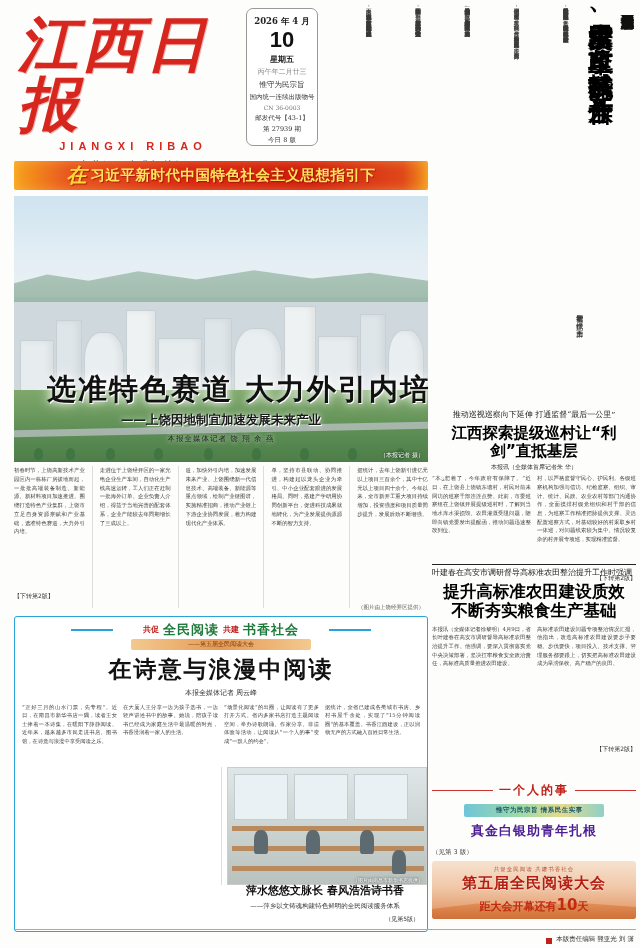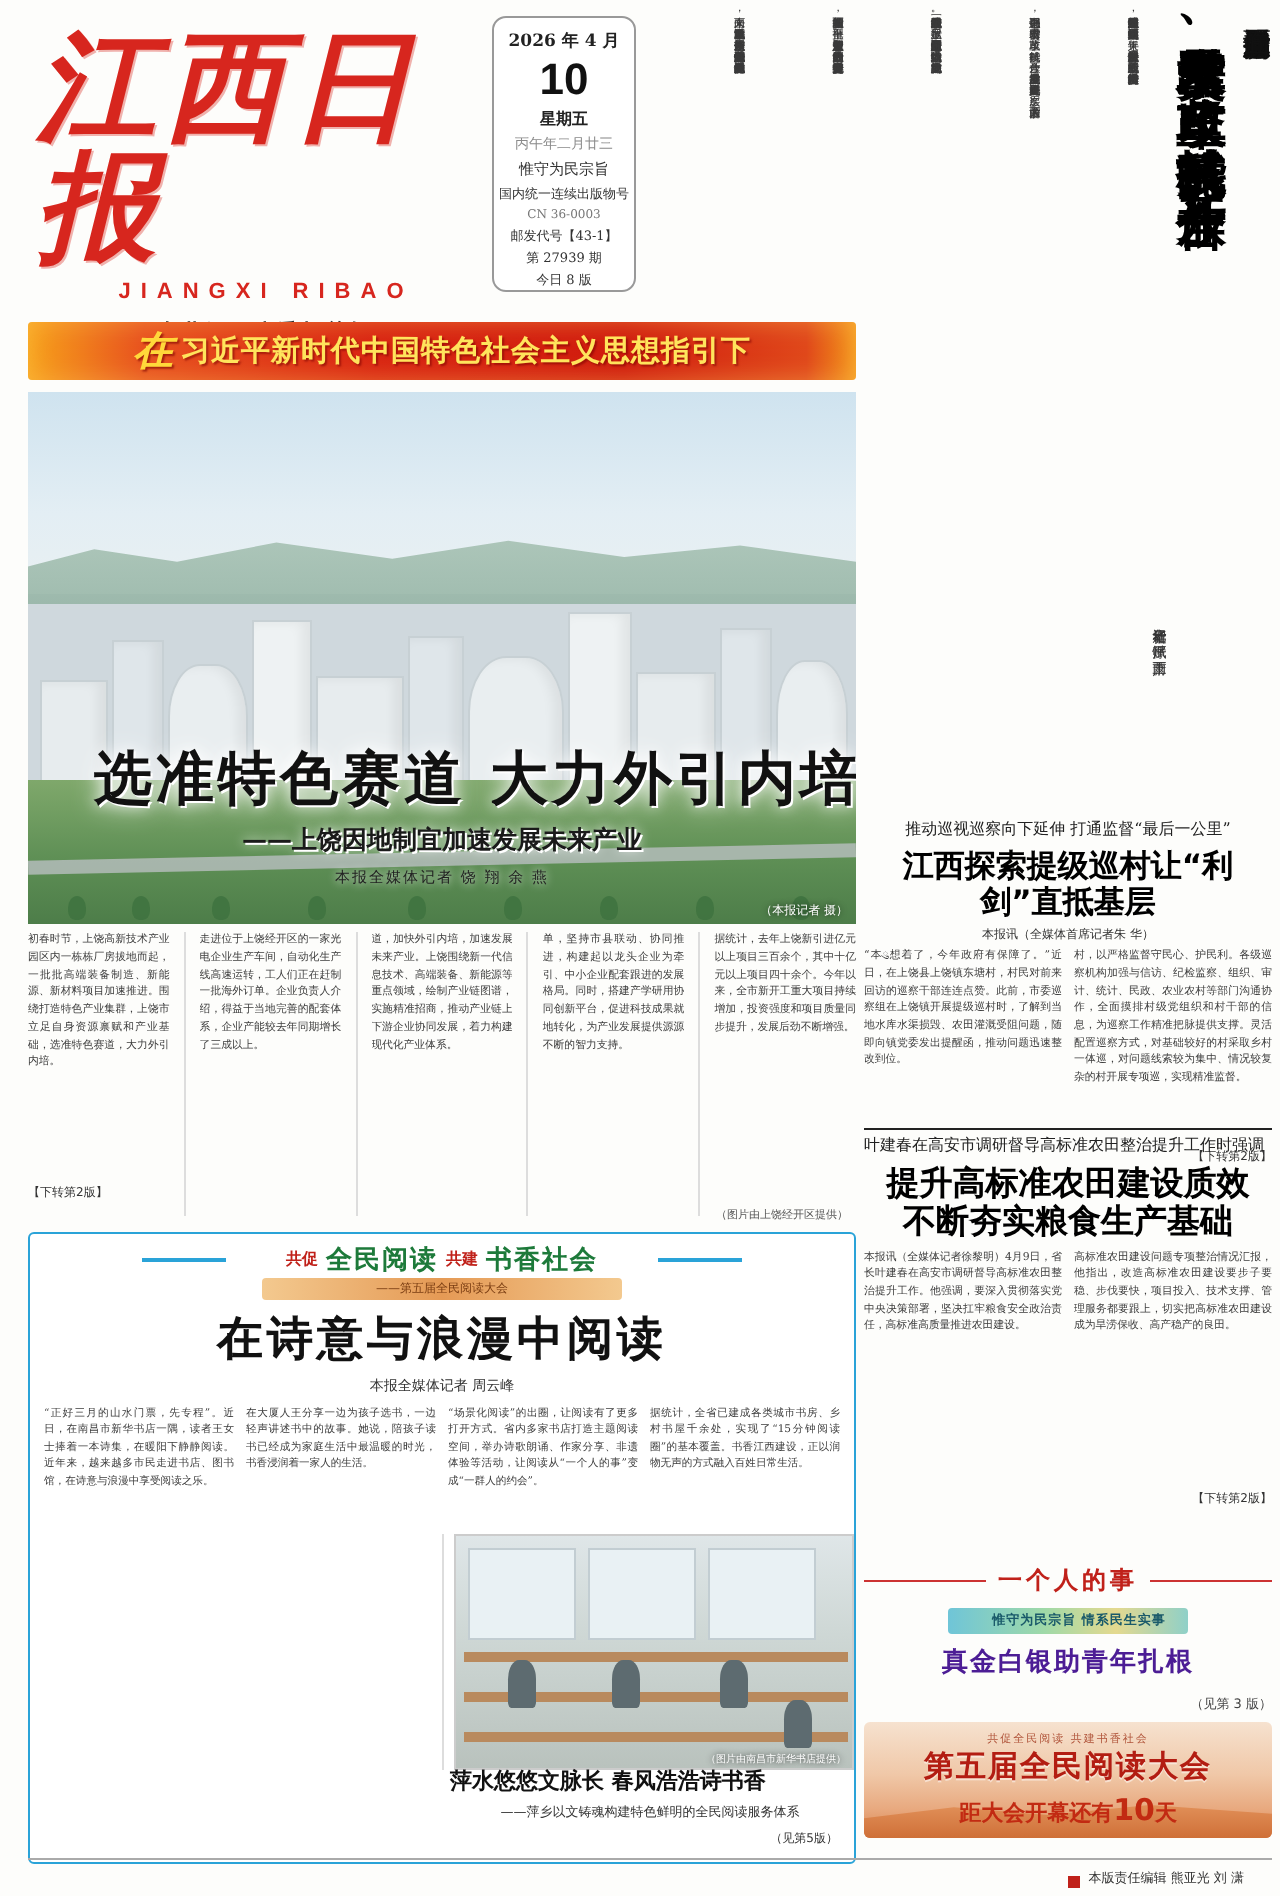--- a/index.html
+++ b/index.html
@@ -164,48 +164,48 @@
               font-size:5.4px; line-height:1.6; color:#3c3c3c; text-align:justify; overflow:hidden; }
   .art-body .c { flex:1; }
   .cont-note { font-size:6px; color:#333; text-align:right; margin-top:2px; }
 
   
   .daoDu-head { display:flex; align-items:center; gap:6px; margin:6px 0 5px; }
   .daoDu-head .ln { flex:1; height:1px; background:#c33; }
   .daoDu-head .tx { font-family:"DejaVu Sans", sans-serif; font-weight:bold;
                     font-size:12px; color:#c0211a; letter-spacing:2px; }
   .mini-banner {
-    height:13px; border-radius:2px; margin:0 auto 5px; width:120px;
+    height:13px; border-radius:2px; margin:0 auto 5px; width:140px;
     background: linear-gradient(90deg,#6fc5d8 0%,#9fd9a8 40%,#e4d98f 70%,#8fd0c8 100%);
     display:flex; align-items:center; justify-content:center;
     font-size:6.5px; color:#1a5a6a; font-weight:bold; letter-spacing:0.5px;padding-left:11px;
   }
   .daoDu-title { font-family:"DejaVu Serif", serif; font-weight:bold; font-size:13px;
                  color:#4c1d95; text-align:center; letter-spacing:1px; }
 
   
   .promo-wrap { margin-top:8px; }
-  .promo-note { text-align:right; font-size:6.5px; color:#444; margin-bottom:4px; }
+  .promo-note { text-align:left; font-size:6.5px; color:#444; margin-bottom:4px; }
   .promo {
     height:58px; border-radius:3px; position:relative; overflow:hidden;
     background: linear-gradient(180deg,#f6e2cf 0%,#f0c8a8 45%,#e8a97f 75%,#d9854f 100%);
   }
   .promo .dune { position:absolute; bottom:0; width:100%; height:38%;
                  background: linear-gradient(180deg,#e79a63,#cf7038); 
                  clip-path: polygon(0 55%,22% 30%,45% 48%,70% 25%,100% 45%,100% 100%,0 100%); }
   .promo .ptop { text-align:center; font-size:5.5px; color:#b0543a; margin-top:5px; letter-spacing:1px; }
   .promo .pmain { text-align:center; font-family:"DejaVu Serif", serif; font-weight:bold;
                   font-size:15px; color:#b31d12; letter-spacing:1px; margin-top:1px;
                   text-shadow:0 1px 0 rgba(255,255,255,.5); position:relative; }
   .promo .pcount { text-align:center; font-family:"DejaVu Sans", sans-serif; font-weight:bold;
                    font-size:11px; color:#c22a12; margin-top:3px; position:relative; }
   .promo .pcount .num { font-size:15px; }
 
   .footer-credit {
-    position:absolute; right:18px; bottom:4px; font-size:6.5px; color:#333;
+    position:absolute; right:6px; bottom:4px; font-size:6.5px; color:#333;
     display:flex; align-items:flex-end; gap:4px;
   }
   .footer-credit .sq { width:6px; height:6px; background:#c0211a; display:inline-block; }
   .footer-rule { position:absolute; left:14px; bottom:18px; width:622px; height:1px; background:#aaa; }
 
   
   .readbox {
     position:absolute; left:14px; top:616px; width:414px; height:316px;
     border:1.5px solid #2aa3d8; border-radius:3px; background:#fff; overflow:hidden;
   }
@@ -237,21 +237,21 @@
     position:absolute; left:212px; top:150px; width:200px; height:118px;
     background: linear-gradient(180deg,#dfe6e8 0%,#cfd8d6 40%,#b9c2bd 100%);
     overflow:hidden; border:1px solid #ccc;
   }
   .rb-photo .shelf { position:absolute; background:#b98a5e; }
   .rb-photo .win { position:absolute; background:#e9f1f4; border:1px solid #c2cdd2; }
   .rb-photo .person { position:absolute; background:#5d6b70; border-radius:40% 40% 12% 12%; }
   .rb-photo .cap { position:absolute; right:3px; bottom:1px; font-size:5px; color:#fff;
                    text-shadow:0 0 3px rgba(0,0,0,.9); }
   .rb-sub {
-    position:absolute; left:210px; bottom:33px; width:200px; 
+    position:absolute; left:210px; bottom:33px; width:200px; text-align:center;
     font-family:"DejaVu Serif", serif; font-weight:bold; font-size:11px; color:#111;
   }
   .rb-sub2 {
     position:absolute; left:210px; bottom:20px; width:200px; text-align:center;
     font-size:6.5px; color:#333;
   }
   .rb-jump { position:absolute; right:8px; bottom:7px; font-size:6px; color:#333; }
   .rb-divider { position:absolute; left:206px; top:150px; width:1px; height:118px; background:#ddd; }
 </style>
 </head>

